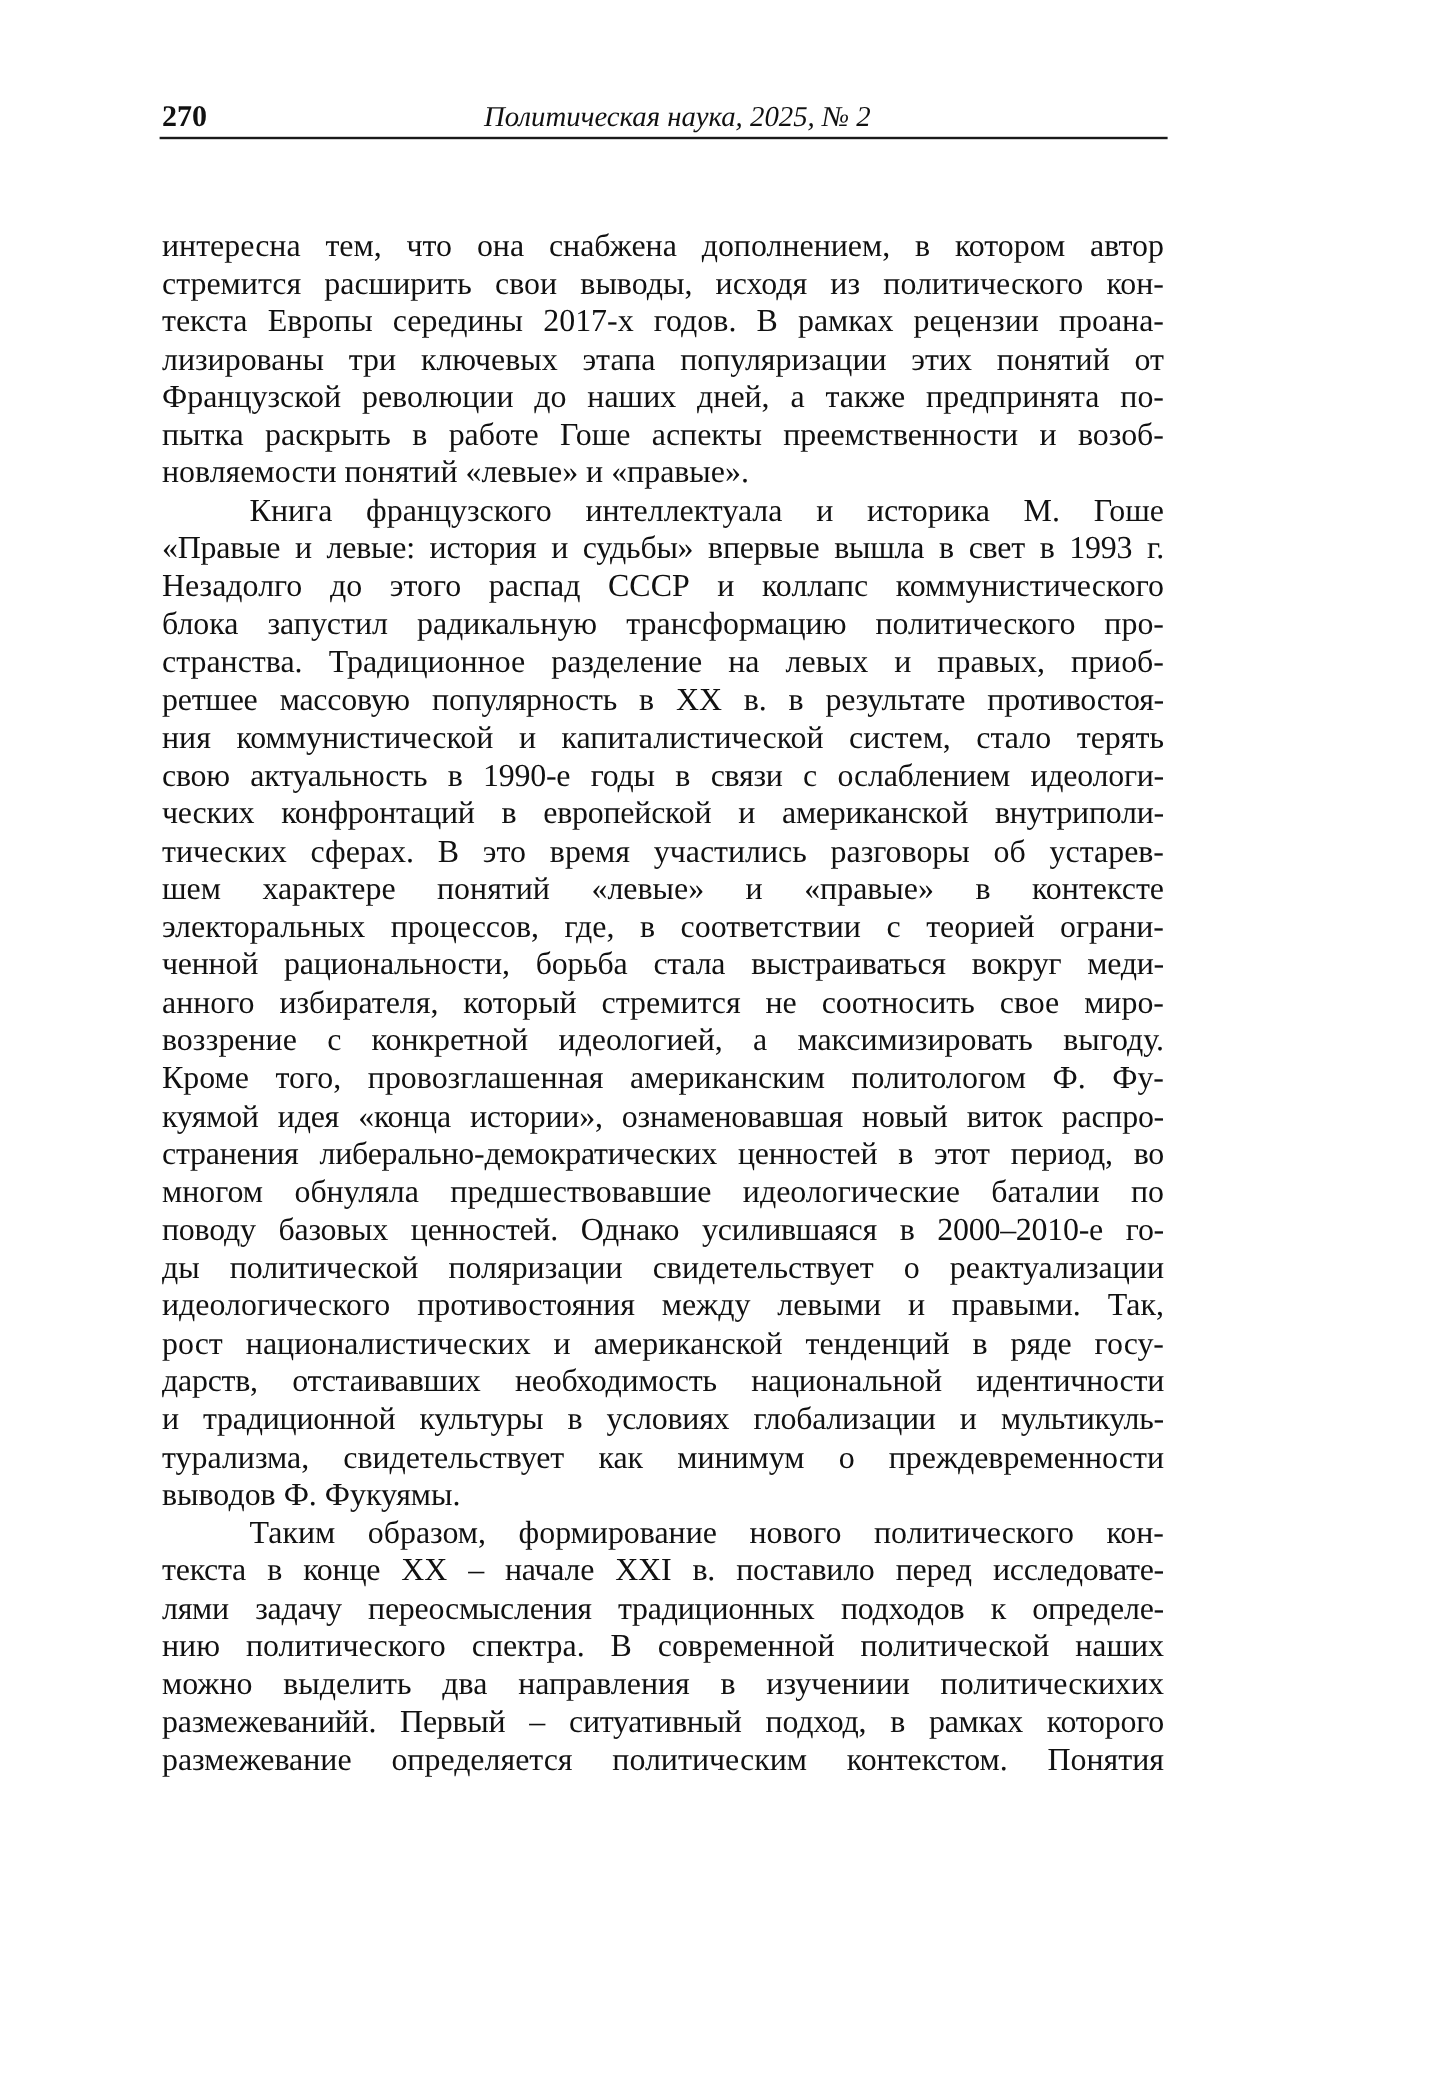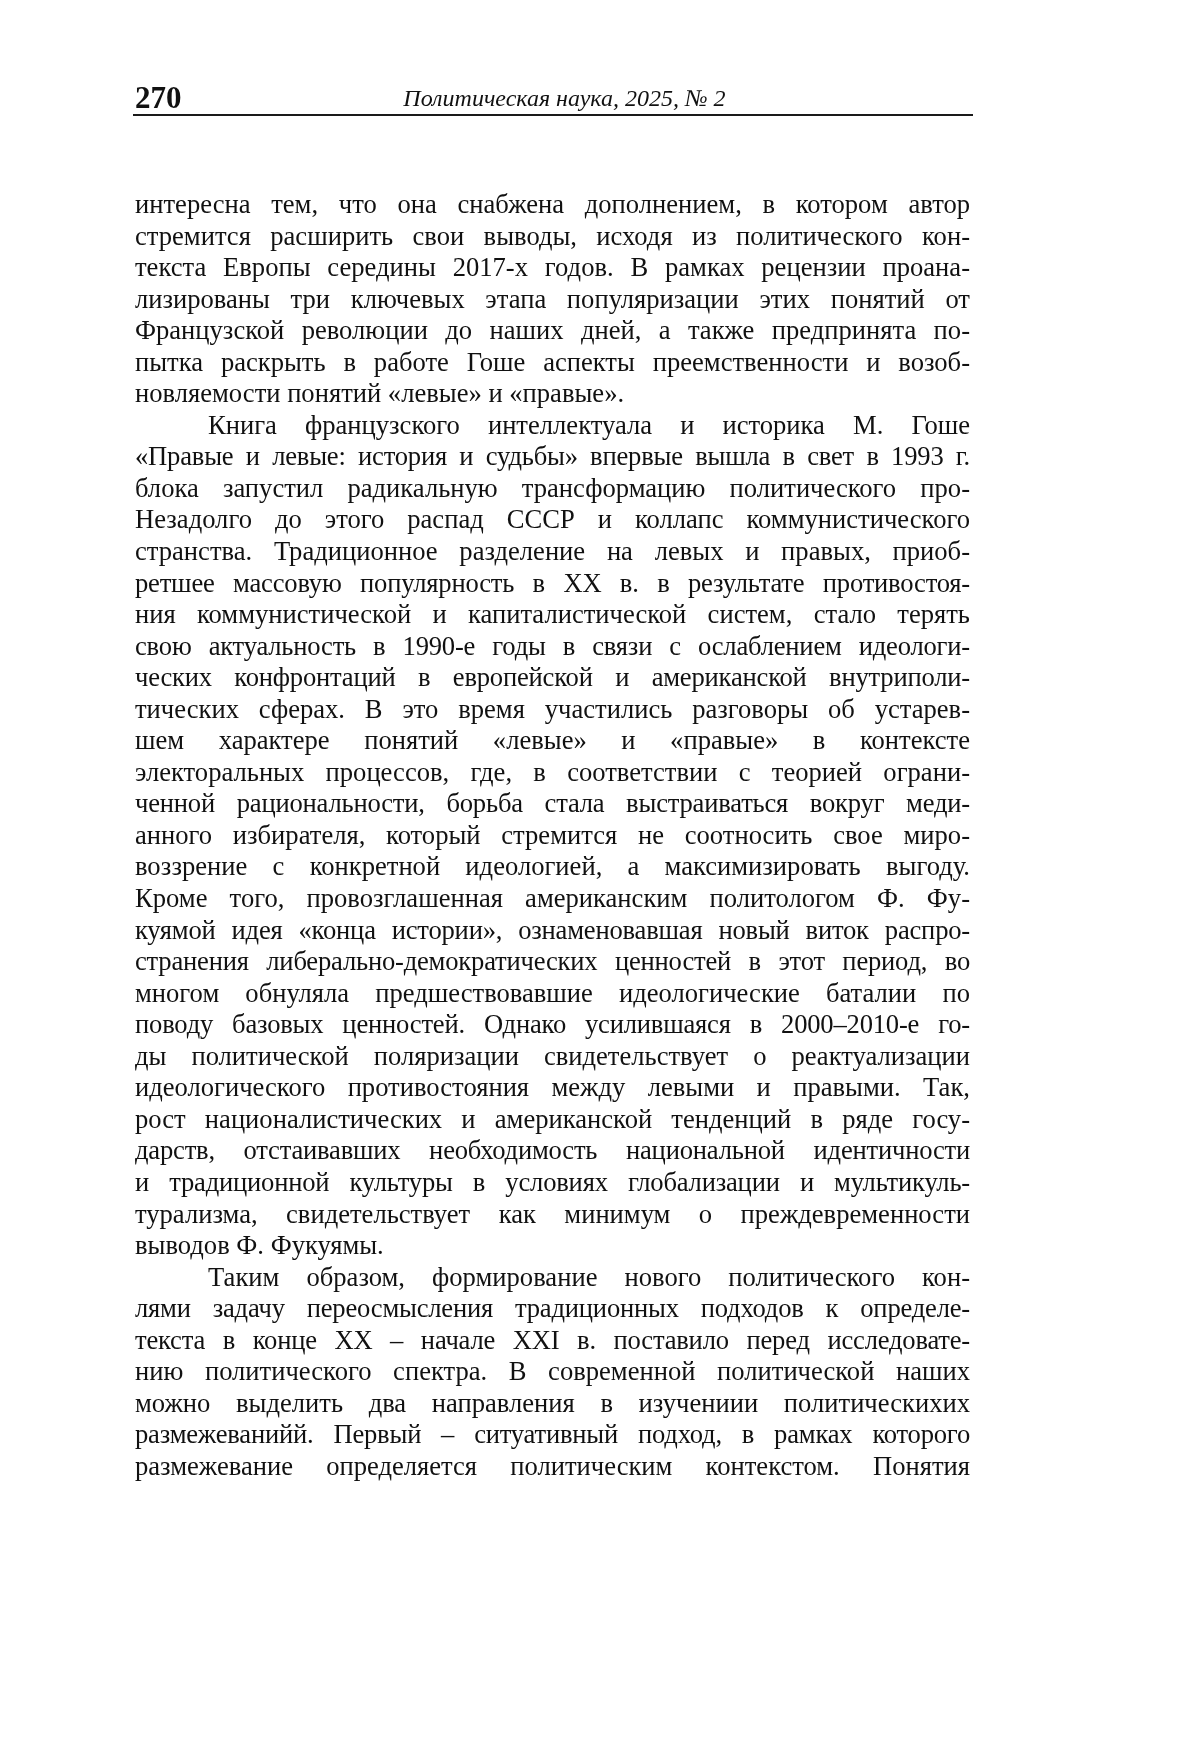--- a/index.html
+++ b/index.html
@@ -8,21 +8,21 @@
     position: relative; overflow: hidden;
     font-family: "Liberation Serif", "DejaVu Serif", serif;
     color: #111111;
   }
   .header {
     position: absolute; left: 133px; top: 84px; width: 840px; height: 30px;
     border-bottom: 2px solid #1a1a1a;
   }
   .page-num {
     position: absolute; left: 2px; top: 0px;
-    font-weight: bold; font-size: 31px; line-height: 28px;
+    font-weight: bold; font-size: 25px; line-height: 28px;
   }
   .running-title {
     position: absolute; left: 0; right: 17px; top: 0; text-align: center;
     font-style: italic; font-size: 24px; line-height: 28px;
     padding-left: 40px;
   }
   .body-text {
     position: absolute; left: 135px; top: 150px; width: 835px;
     font-size: 26.6px; line-height: 31.55px; margin-top: 39px;
   }
@@ -50,22 +50,22 @@
     <span class="line">текста Европы середины 2017-х годов. В рамках рецензии проана-</span>
     <span class="line">лизированы три ключевых этапа популяризации этих понятий от</span>
     <span class="line">Французской революции до наших дней, а также предпринята по-</span>
     <span class="line">пытка раскрыть в работе Гоше аспекты преемственности и возоб-</span>
     <span class="line last">новляемости понятий «левые» и «правые».</span>
   </div>
 
   <div>
     <span class="line indent">Книга французского интеллектуала и историка М. Гоше</span>
     <span class="line tight">«Правые и левые: история и судьбы» впервые вышла в свет в 1993 г.</span>
+    <span class="line">Незадолго до этого распад СССР и коллапс коммунистического</span>
     <span class="line">блока запустил радикальную трансформацию политического про-</span>
-    <span class="line">Незадолго до этого распад СССР и коллапс коммунистического</span>
     <span class="line">странства. Традиционное разделение на левых и правых, приоб-</span>
     <span class="line tight">ретшее массовую популярность в XX в. в результате противостоя-</span>
     <span class="line">ния коммунистической и капиталистической систем, стало терять</span>
     <span class="line tight">свою актуальность в 1990-е годы в связи с ослаблением идеологи-</span>
     <span class="line tight">ческих конфронтаций в европейской и американской внутриполи-</span>
     <span class="line">тических сферах. В это время участились разговоры об устарев-</span>
     <span class="line">шем характере понятий «левые» и «правые» в контексте</span>
     <span class="line">электоральных процессов, где, в соответствии с теорией ограни-</span>
     <span class="line tight">ченной рациональности, борьба стала выстраиваться вокруг меди-</span>
     <span class="line">анного избирателя, который стремится не соотносить свое миро-</span>
@@ -79,20 +79,20 @@
     <span class="line">идеологического противостояния между левыми и правыми. Так,</span>
     <span class="line">рост националистических и американской тенденций в ряде госу-</span>
     <span class="line tight">дарств, отстаивавших необходимость национальной идентичности</span>
     <span class="line tight">и традиционной культуры в условиях глобализации и мультикуль-</span>
     <span class="line">турализма, свидетельствует как минимум о преждевременности</span>
     <span class="line last">выводов Ф. Фукуямы.</span>
   </div>
 
   <div>
     <span class="line indent">Таким образом, формирование нового политического кон-</span>
+    <span class="line tight">текста в конце XX – начале XXI в. поставило перед исследовате-</span>
     <span class="line tight">лями задачу переосмысления традиционных подходов к определе-</span>
-    <span class="line tight">текста в конце XX – начале XXI в. поставило перед исследовате-</span>
     <span class="line">нию политического спектра. В современной политической наших</span>
     <span class="line">можно выделить два направления в изучениии политическихих</span>
     <span class="line tight">размежеванийй. Первый – ситуативный подход, в рамках которого</span>
     <span class="line">размежевание определяется политическим контекстом. Понятия</span>
   </div>
 </div>
 
 </body></html>

